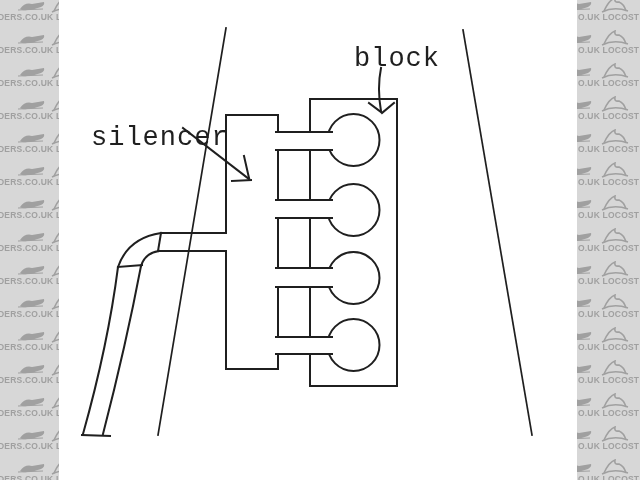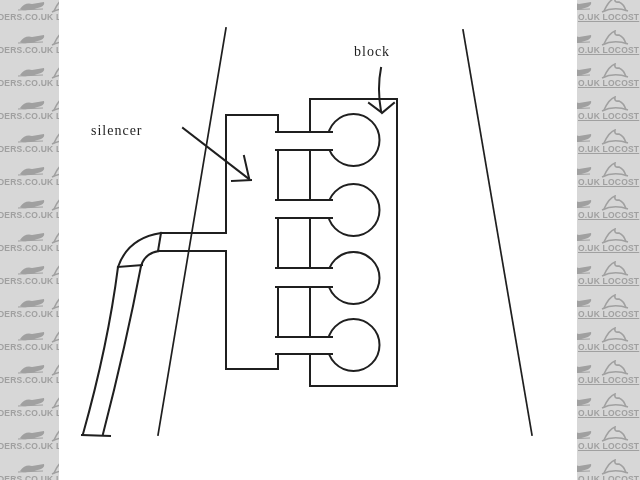--- a/index.html
+++ b/index.html
@@ -10,21 +10,21 @@
   }
   html,body{margin:0;padding:0;background:#888;}
   .stage{
     position:relative;width:640px;height:480px;overflow:hidden;
     background:var(--wm-bg);
     font-family:"Liberation Sans", sans-serif;
   }
   
   .wm-strip{position:absolute;top:0;height:480px;overflow:hidden;color:var(--wm-fg);z-index:0;}
   .wm-strip.left{left:0;width:59px;}
-  .wm-strip.right{left:577px;width:63px;text-decoration:underline;}
+  .wm-strip.right{left:577px;width:63px;}
   .wm-row{position:relative;height:33px;}
   .wm-strip .wm-row:first-child{margin-top:-11px;}
   .wm-logos{position:relative;height:24px;}
   .wm-logo{position:absolute;bottom:0;}
   .wm-strip.left  .wm-logo.car{left:17px;}
   .wm-strip.left  .wm-logo.mtn{left:50px;}
   .wm-strip.right .wm-logo.car{left:-13px;}
   .wm-strip.right .wm-logo.mtn{left:23px;}
   .wm-text{
     position:relative;height:9px;font-size:8.5px;font-weight:bold;line-height:9px;
@@ -35,21 +35,21 @@
   
   .paper{position:absolute;left:59px;top:0;width:518px;height:480px;background:var(--paper);z-index:1;}
   
   svg.diagram{position:absolute;left:0;top:0;z-index:2;}
   .ln{stroke:var(--ink);stroke-width:2;fill:none;stroke-linecap:square;}
   .thin{stroke-width:1.7;}
   .shape{stroke:var(--ink);stroke-width:2;fill:var(--paper);}
   .fillonly{fill:var(--paper);stroke:none;}
   .diagram-label{
     position:absolute;z-index:3;color:var(--ink);
-    font-family:Liberation Serif, serif;font-size:14px;letter-spacing:1px;
+    font-family:Liberation Mono, monospace;font-size:27px;letter-spacing:1px;
     white-space:nowrap;
   }
   .label-silencer{left:91px;top:123px;}
   .label-block{left:354px;top:44px;}
 </style>
 </head>
 <body>
 
 <div class="stage">
 

